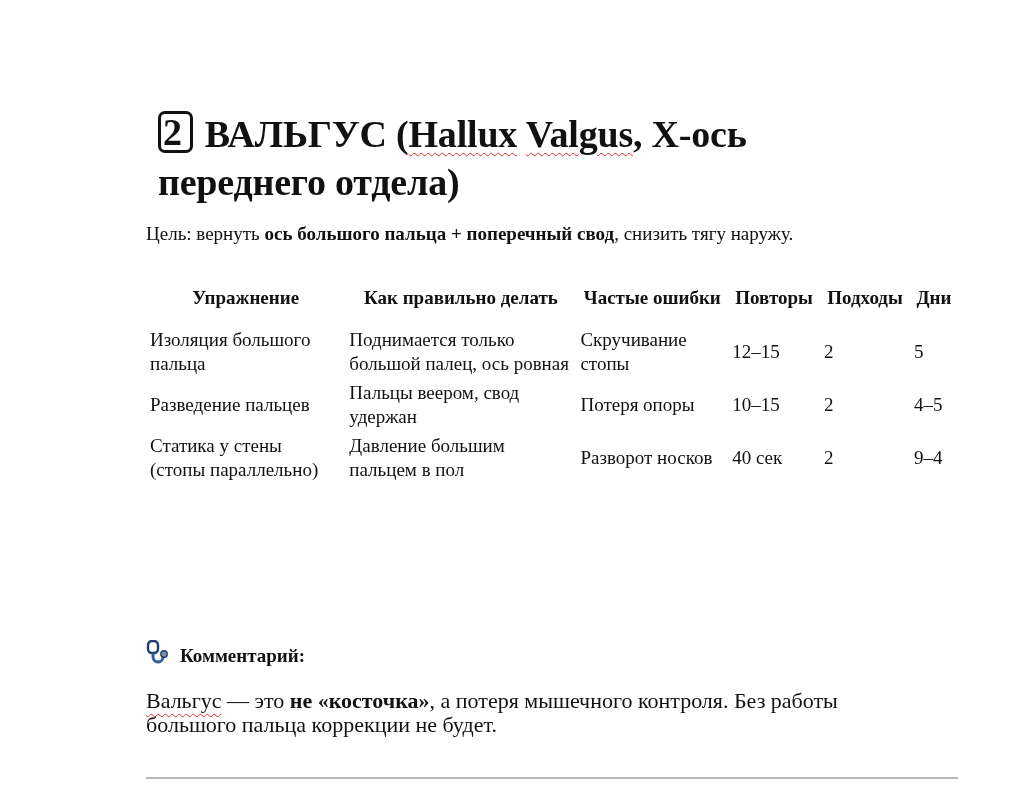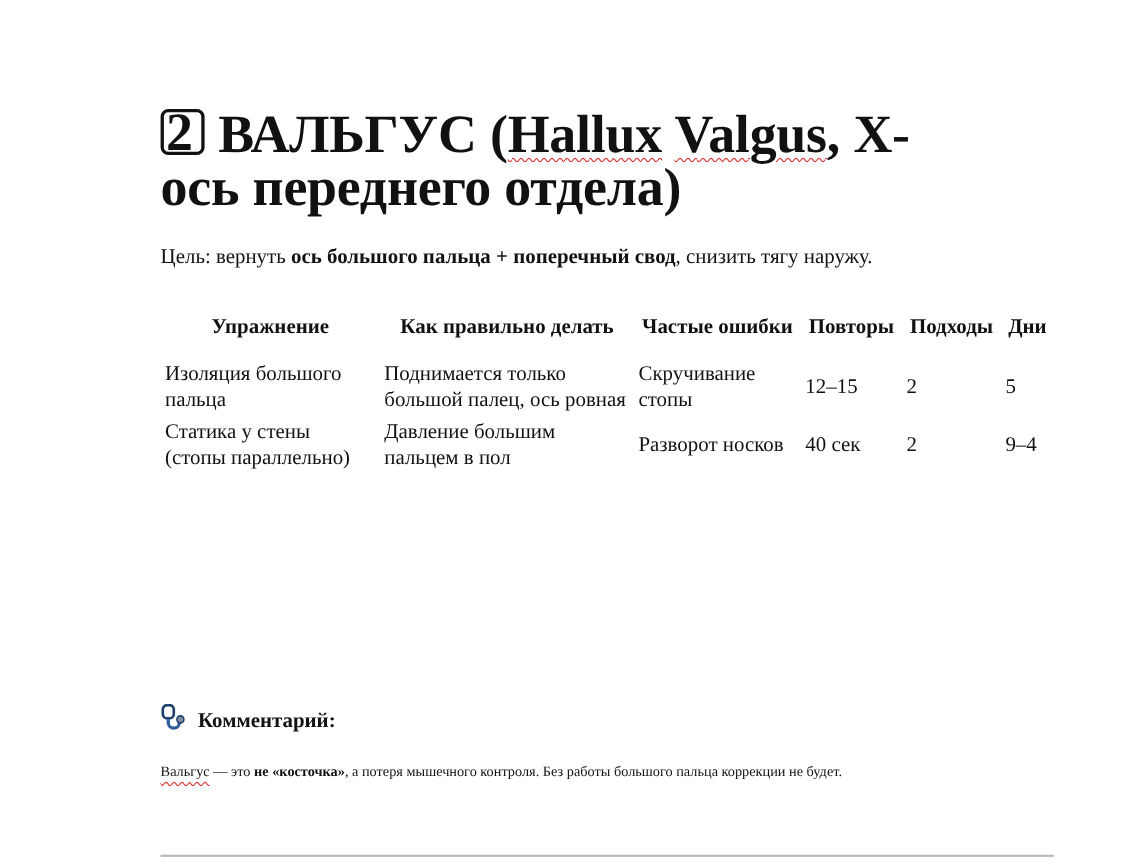--- a/index.html
+++ b/index.html
@@ -1,32 +1,32 @@
 <!DOCTYPE html>
 <html><head>
   <meta charset="utf-8">
   <style>
     html, body { margin: 0; padding: 0; background: #ffffff; }
     body { width: 1029px; height: 788px; overflow: hidden; position: relative;
       font-family: "Liberation Serif", serif; color: #111; }
     .page { position: absolute; left: 146px; top: 0; width: 812px; }
-    h1 { position: absolute; left: 0; top: 98px; margin: 0; width: 720px;
-      font-size: 49px; line-height: 48px; font-weight: bold; letter-spacing: -0.2px; }
+    h1 { position: absolute; left: 0; top: 98px; margin: 12px; width: 720px;
+      font-size: 38px; line-height: 48px; font-weight: bold; letter-spacing: -0.2px; }
     .num-box { display: inline-block; border: 3px solid #111; border-radius: 7px;
       padding: 0 8px 0 2px; line-height: 36px; margin-right: 12px; position: relative; top: -2px; }
     .squiggle { text-decoration: underline wavy #d33; text-decoration-thickness: 1px; text-underline-offset: 5px; }
     .goal { position: absolute; left: 0; top: 222px; font-size: 19px; line-height: 24px; white-space: nowrap; }
     table { position: absolute; left: 0; top: 271px; border-collapse: collapse; font-size: 19px; line-height: 24px; }
     th { font-weight: bold; padding: 2px 4px; vertical-align: middle; height: 50px; }
     td { padding: 2px 4px; vertical-align: middle; text-align: left; }
     tr.r td { height: 49px; }
     .c1 { width: 192px; } .c2 { width: 224px; } .c3 { width: 144px; }
     .c4 { width: 84px; } .c5 { width: 82px; } .c6 { width: 40px; }
     .comment-head { position: absolute; left: 0; top: 640px; font-size: 19px; font-weight: bold; display: flex; align-items: center; gap: 8px; }
-    .comment-body { position: absolute; left: 0; top: 689px; width: 780px; font-size: 13px; line-height: 24px; }
+    .comment-body { position: absolute; left: 0; top: 689px; width: 780px; font-size: 22px; line-height: 24px; }
     .hr { position: absolute; left: 0; top: 777px; width: 812px; height: 2px; background: #b8b8b8; }
   </style>
 </head>
 <body>
 
 <div class="page">
   <h1>
     <span class="num-box">2</span><span><span>ВАЛЬГУС (</span><span class="squiggle">Hallux</span><span> </span><span class="squiggle">Valgus</span><span>, X-ось переднего отдела)</span></span>
   </h1>
 
@@ -48,20 +48,28 @@
     <tbody>
       <tr class="r">
         <td>Изоляция большого пальца</td>
         <td>Поднимается только большой палец, ось ровная</td>
         <td>Скручивание стопы</td>
         <td>12–15</td>
         <td>2</td>
         <td>5</td>
       </tr>
       <tr class="r">
+        <td>Разведение пальцев</td>
+        <td>Пальцы веером, свод удержан</td>
+        <td>Потеря опоры</td>
+        <td>10–15</td>
+        <td>2</td>
+        <td>4–5</td>
+      </tr>
+      <tr class="r">
         <td>Статика у стены (стопы параллельно)</td>
         <td>Давление большим пальцем в пол</td>
         <td>Разворот носков</td>
         <td>40 сек</td>
         <td>2</td>
         <td>9–4</td>
       </tr>
     </tbody>
   </table>
 

